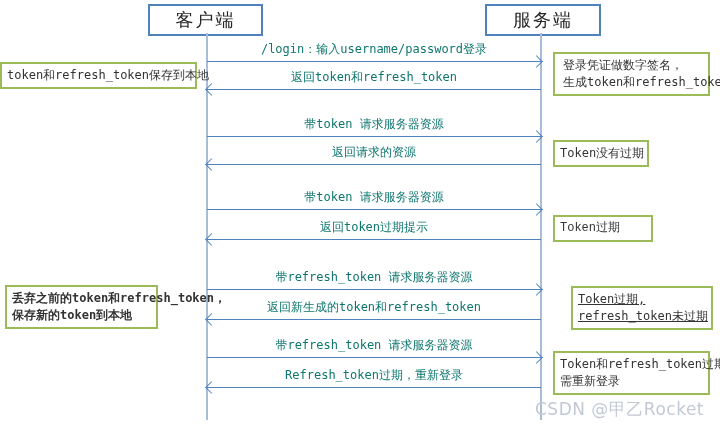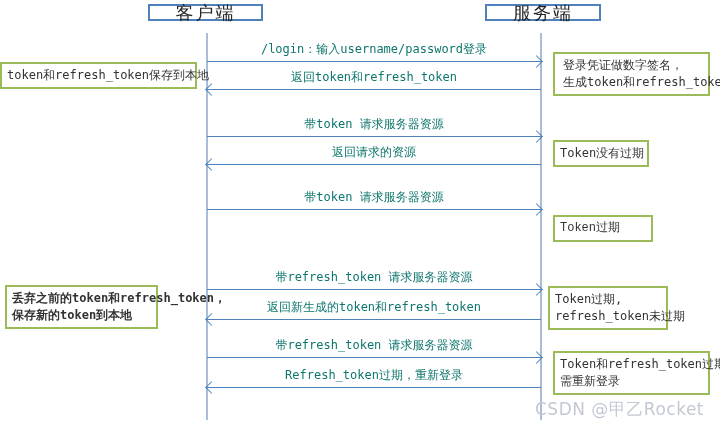--- a/index.html
+++ b/index.html
@@ -3,21 +3,21 @@
 <meta charset="utf-8">
 <style>
   html,body{margin:0;padding:0;background:#fff;}
   .stage{
     position:relative;width:720px;height:426px;background:#ffffff;overflow:hidden;
     font-family:"DejaVu Sans Mono","DejaVu Sans","Liberation Sans",sans-serif;
     color:#3b3b3b;
   }
   
   .actor{
-    position:absolute;top:4px;height:17px;border:2px solid #4f81bd;background:#ffffff;
+    position:absolute;top:4px;height:32px;border:2px solid #4f81bd;background:#ffffff;
     display:flex;align-items:center;justify-content:center;
     font-size:18px;letter-spacing:2px;color:#262626;box-sizing:border-box;
   }
   .actor.client{left:148px;width:115px;}
   .actor.server{left:485px;width:116px;}
   
   .lifeline{position:absolute;top:33px;height:387px;width:0;border-left:2px solid #a9bdd9;}
   .lifeline.client{left:206px;}
   .lifeline.server{left:540px;}
   
@@ -39,21 +39,21 @@
   
   .note{
     position:absolute;border:2px solid #9bbb59;background:#ffffff;box-sizing:border-box;
     font-size:12px;line-height:17px;padding:3px 5px;color:#333;white-space:nowrap;
   }
   .note.l1{left:0;top:62px;width:197px;}
   .note.l2{left:5px;top:285px;width:153px;font-weight:bold;}
   .note.r1{left:553px;top:52px;width:157px;padding-left:8px;}
   .note.r2{left:553px;top:140px;width:96px;}
   .note.r3{left:553px;top:215px;width:100px;font-family:Liberation Mono, monospace;}
-  .note.r4{left:548px;top:286px;width:120px;}
+  .note.r4{left:571px;top:286px;width:142px;text-decoration:underline;}
   .note.r5{left:553px;top:351px;width:157px;}
   
   .watermark{
     position:absolute;right:16px;bottom:5px;font-size:17px;color:#c3c9d4;
     font-family:"DejaVu Sans","Liberation Sans",sans-serif;letter-spacing:0.5px;
   }
 </style>
 </head>
 <body>
 
@@ -88,20 +88,26 @@
       </div>
   </div>
   <div class="msg left" style="top:145px">
     <div class="lbl">返回请求的资源</div>
     <div class="line">
         <span class="head"></span>
       </div>
   </div>
   <div class="msg right" style="top:190px">
     <div class="lbl">带token 请求服务器资源</div>
+    <div class="line">
+        <span class="head"></span>
+      </div>
+  </div>
+  <div class="msg left" style="top:220px">
+    <div class="lbl">返回token过期提示</div>
     <div class="line">
         <span class="head"></span>
       </div>
   </div>
   <div class="msg right" style="top:270px">
     <div class="lbl">带refresh_token 请求服务器资源</div>
     <div class="line">
         <span class="head"></span>
       </div>
   </div>

